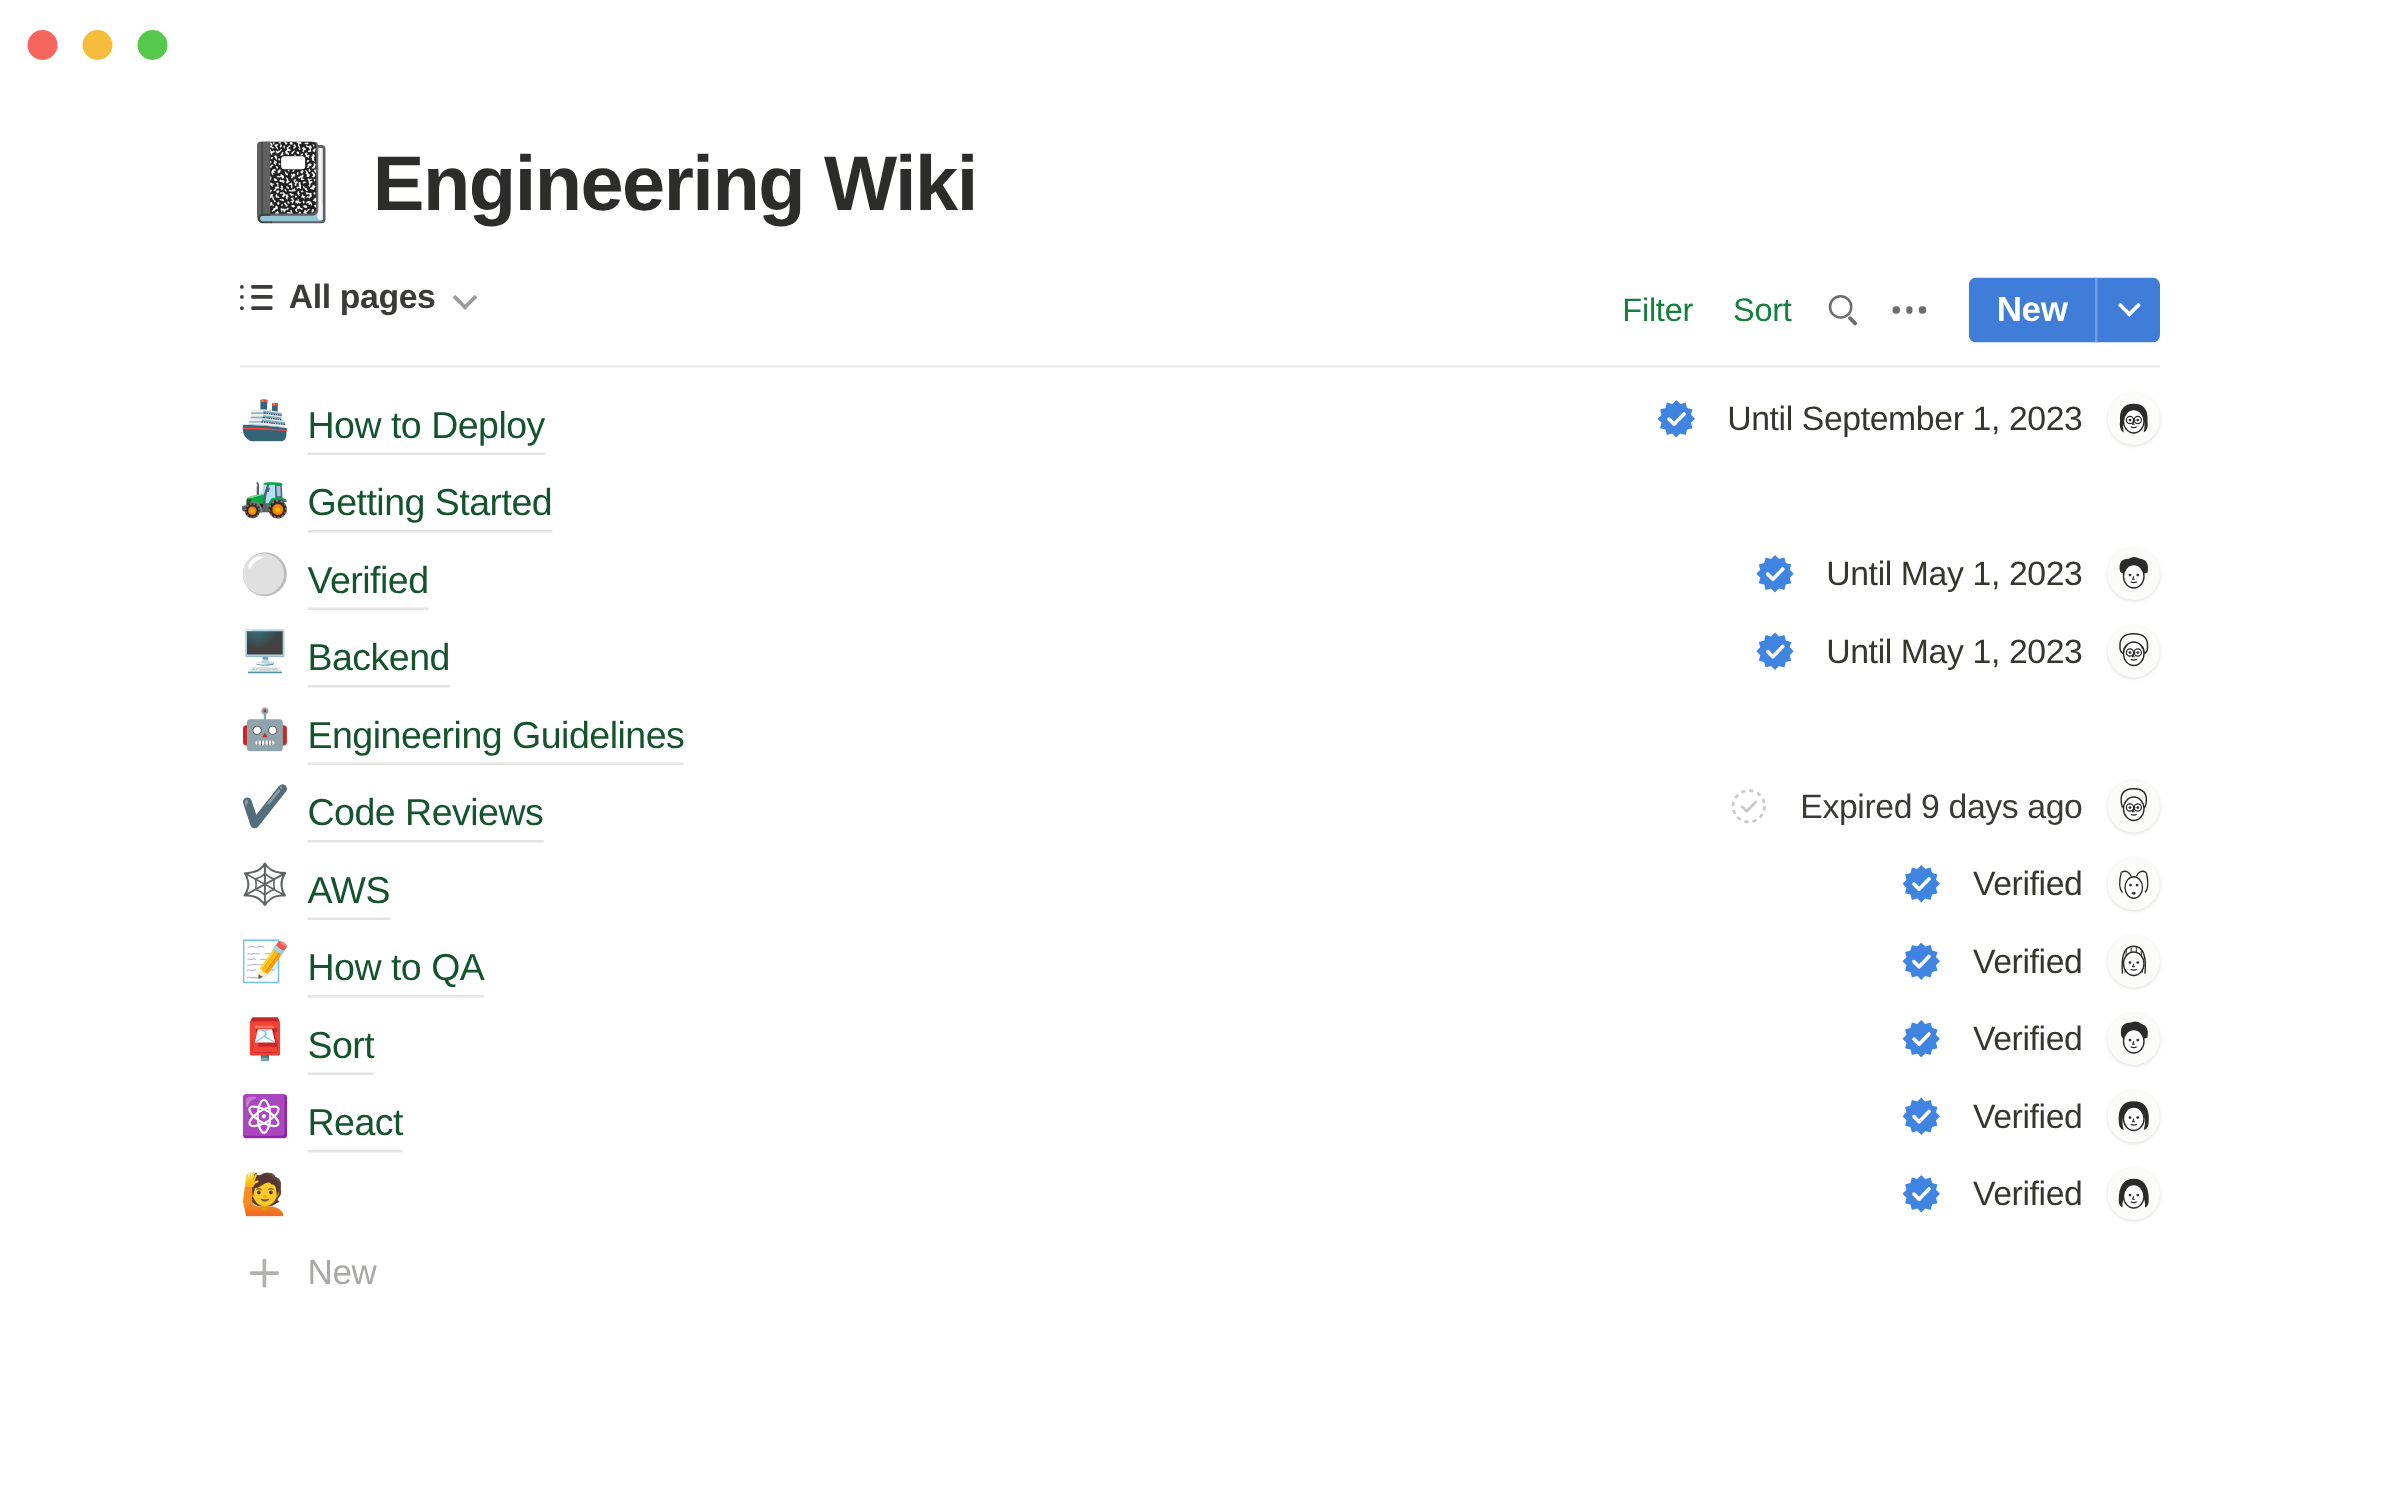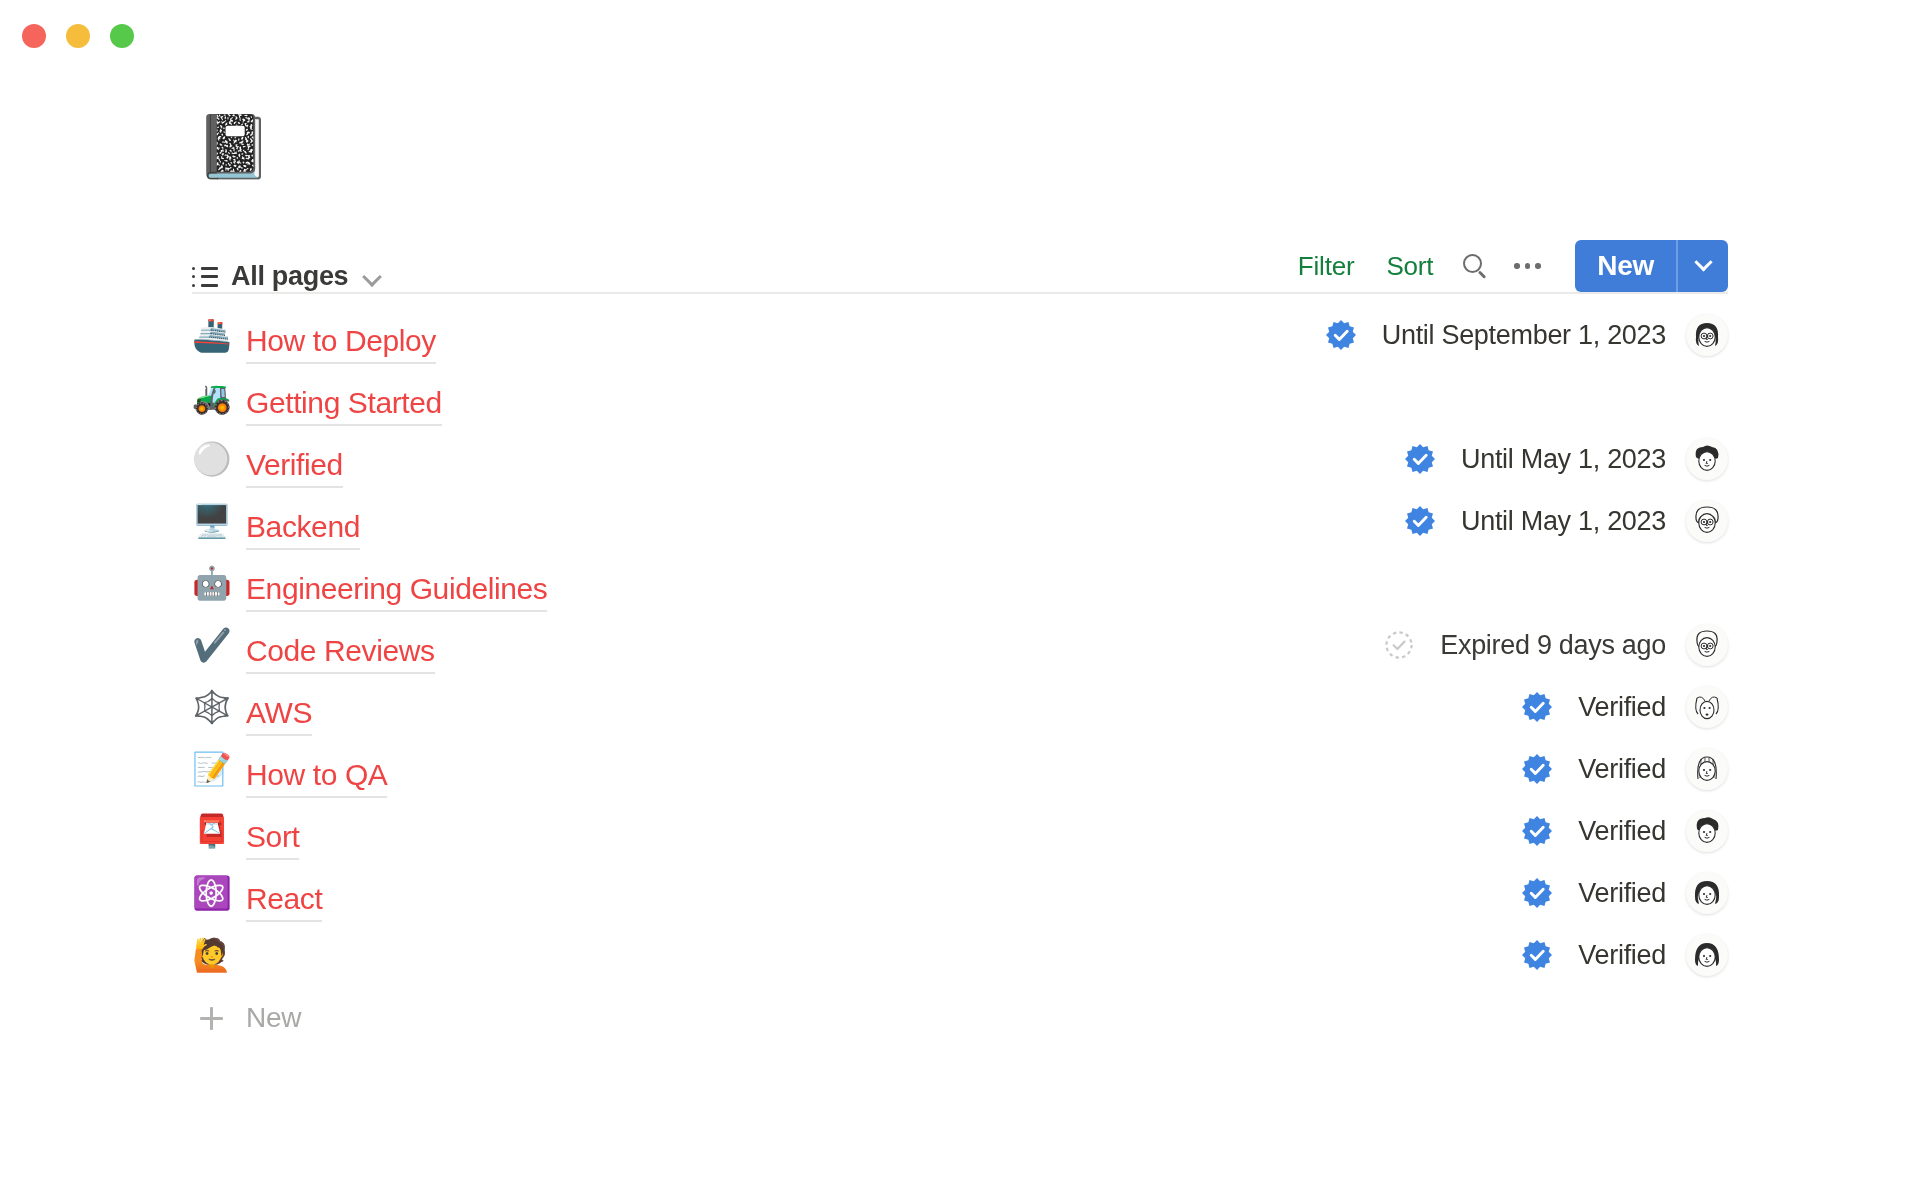--- a/index.html
+++ b/index.html
@@ -59,21 +59,21 @@
     white-space: nowrap;
   }
 
   
   .toolbar {
     position: relative;
     margin-left: 192px;
     width: 1536px;
     height: 72px;
     display: flex;
-    align-items: flex-end;
+    align-items: flex-start;
     justify-content: space-between;
     border-bottom: 2px solid #eaeae8;
   }
   .view-selector {
     display: flex;
     align-items: center;
     gap: 13px;
     cursor: pointer;
   }
   .list-icon {
@@ -197,21 +197,21 @@
   }
   .row-emoji {
     font-size: 32px;
     width: 38px;
     line-height: 1;
     text-align: center;
     flex: 0 0 38px;
   }
   .row-title {
     font-size: 30px;
-    color: #ef4444;
+    color: #14532d;
     letter-spacing: -0.4px;
     border-bottom: 2px solid #e3e3e1;
     padding-bottom: 4px;
     white-space: nowrap;
     margin-top: 17px;
   }
   .row-right {
     display: flex;
     align-items: center;
     gap: 20px;
@@ -283,20 +283,21 @@
       <span class="light" style="background:#f5655b"></span>
       <span class="light" style="background:#f6bd3c"></span>
       <span class="light" style="background:#56c84a"></span>
     </div>
   </div>
 
   <div class="content">
 
     <div class="page-header">
       <span class="page-emoji">📓</span>
+      <h1 class="page-title">Engineering Wiki</h1>
     </div>
 
     <div class="toolbar">
 
       <div class="view-selector">
         <span class="list-icon">
           <span class="li-row">
               <span class="li-dot"></span>
               <span class="li-bar"></span>
             </span>

